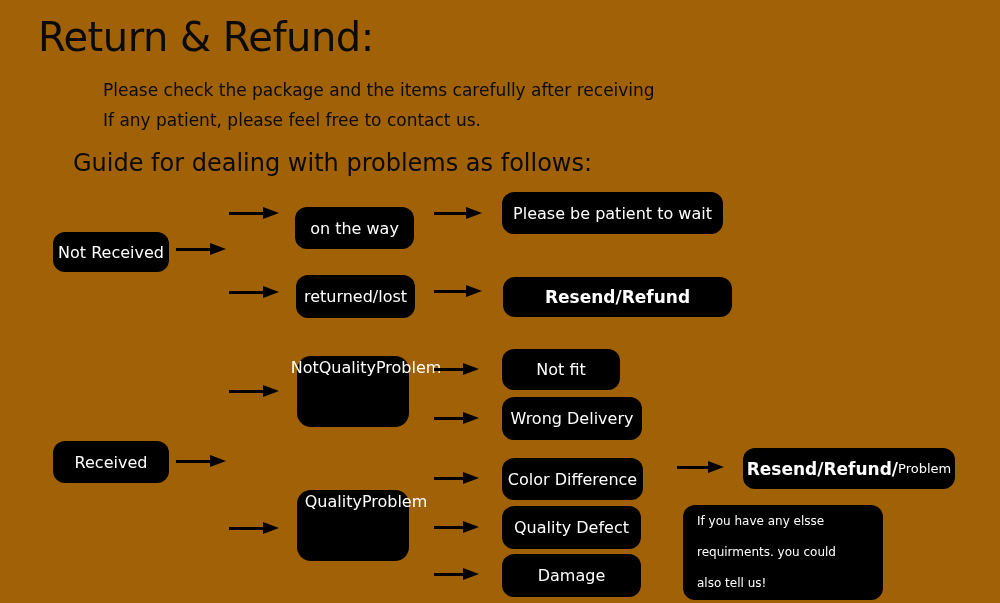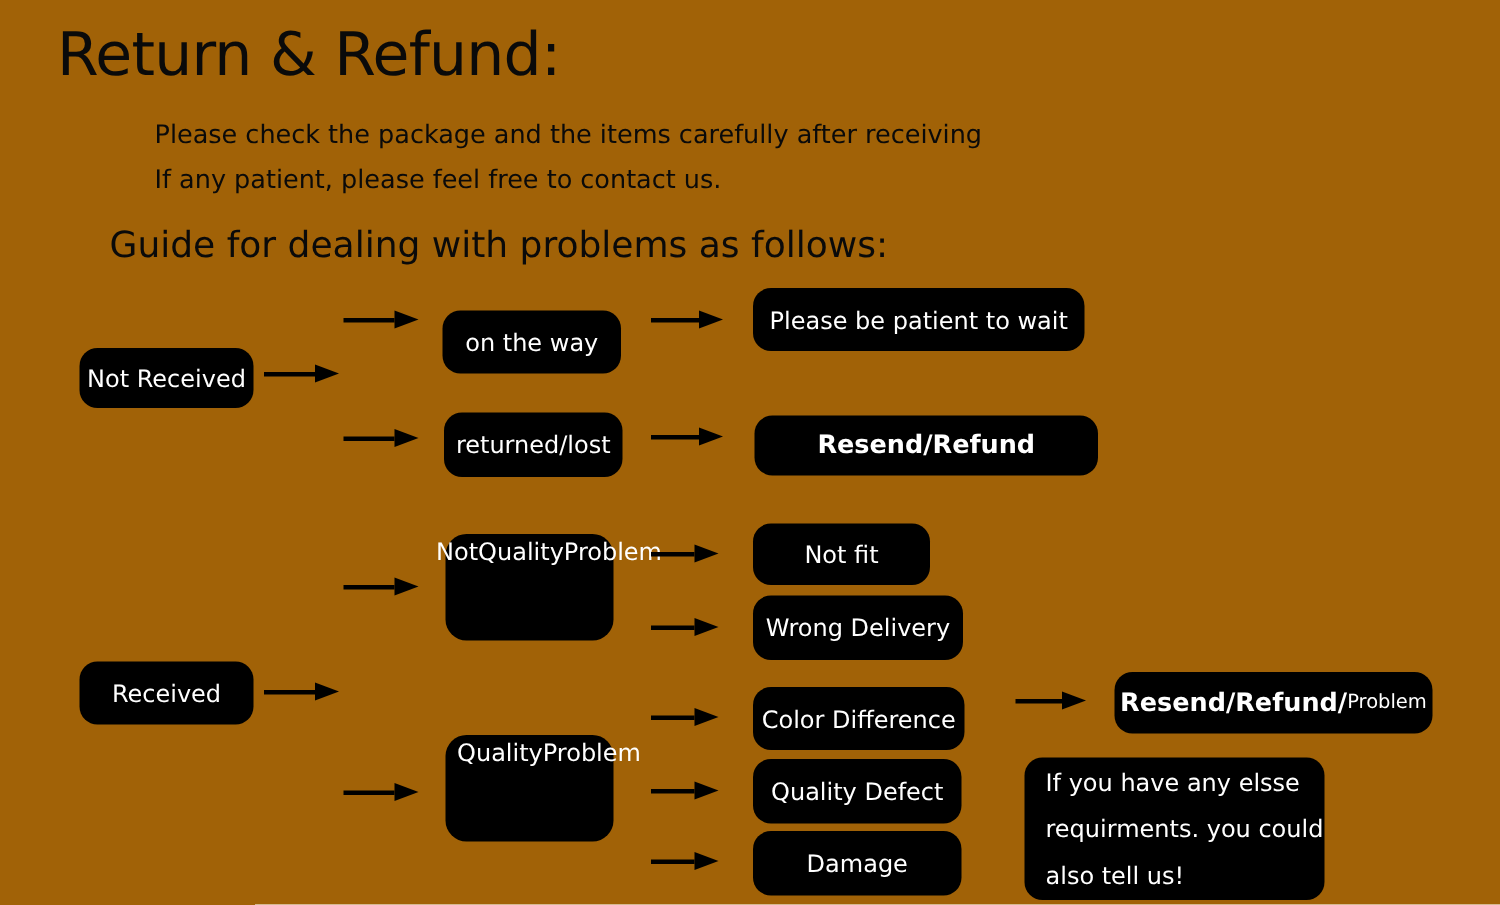--- a/index.html
+++ b/index.html
@@ -51,21 +51,21 @@
     border-radius: 14px;
   }
   .node.bold { font-weight: bold; font-size: 17px; }
   .node .small-part { font-size: 13px; font-weight: normal; }
   .node.note {
     flex-direction: column;
     align-items: flex-start;
     justify-content: center;
     padding-left: 14px;
     line-height: 31px;
-    font-size: 16px;
+    font-size: 12px;
   }
   .arrow {
     position: absolute;
     display: flex;
     align-items: center;
     height: 12px;
   }
   .arrow .shaft { flex: 1; height: 3px; background: #000000; }
   .arrow .head {
     width: 0; height: 0;

